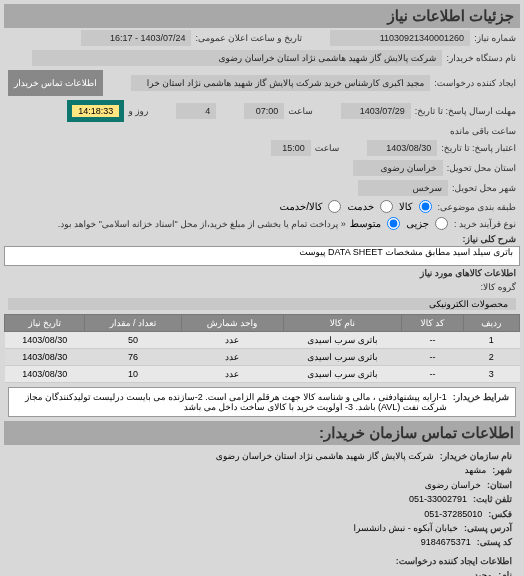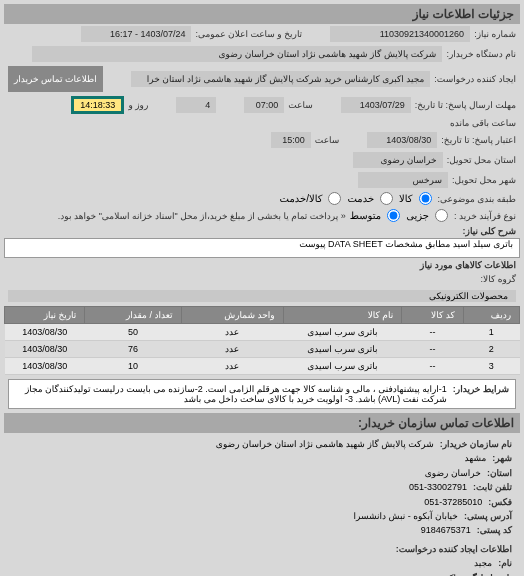--- a/index.html
+++ b/index.html
@@ -12,21 +12,21 @@
 }
 .container {
   background: #d8d8d8;
   padding: 4px;
 }
 .section-header {
   background: #a8a8a8;
   color: #333;
   font-weight: bold;
   padding: 3px 6px;
-  font-size: 12px;
+  font-size: 15px;
 }
 .form-row {
   display: flex;
   align-items: center;
   padding: 2px 4px;
   gap: 4px;
   flex-wrap: wrap;
 }
 .label {
   color: #333;
@@ -48,21 +48,21 @@
 .info-btn {
   background: #888;
   color: #fff;
   border: none;
   padding: 8px 6px;
   font-size: 9px;
   cursor: pointer;
 }
 .highlight {
   background: #ffe680;
-  border: 3px solid #0f766e;
+  border: 5px solid #0f766e;
   padding: 1px 6px;
   font-size: 9px;
 }
 .radio-group {
   display: inline-flex;
   align-items: center;
   gap: 4px;
 }
 .radio-group input { margin: 0 2px; }
 .radio-group label { font-size: 10px; }
@@ -83,21 +83,21 @@
 table {
   width: 100%;
   border-collapse: collapse;
   font-size: 9px;
   margin-top: 2px;
 }
 th {
   background: #888;
   color: #fff;
   padding: 3px 8px;
-  text-align: right;
+  text-align: center;
   font-weight: normal;
   border: 1px solid #777;
 }
 td {
   padding: 3px 4px;
   text-align: center;
   border-bottom: 1px solid #ccc;
 }
 tr.odd { background: #e8e8e8; }
 tr.even { background: #dcdcdc; }

